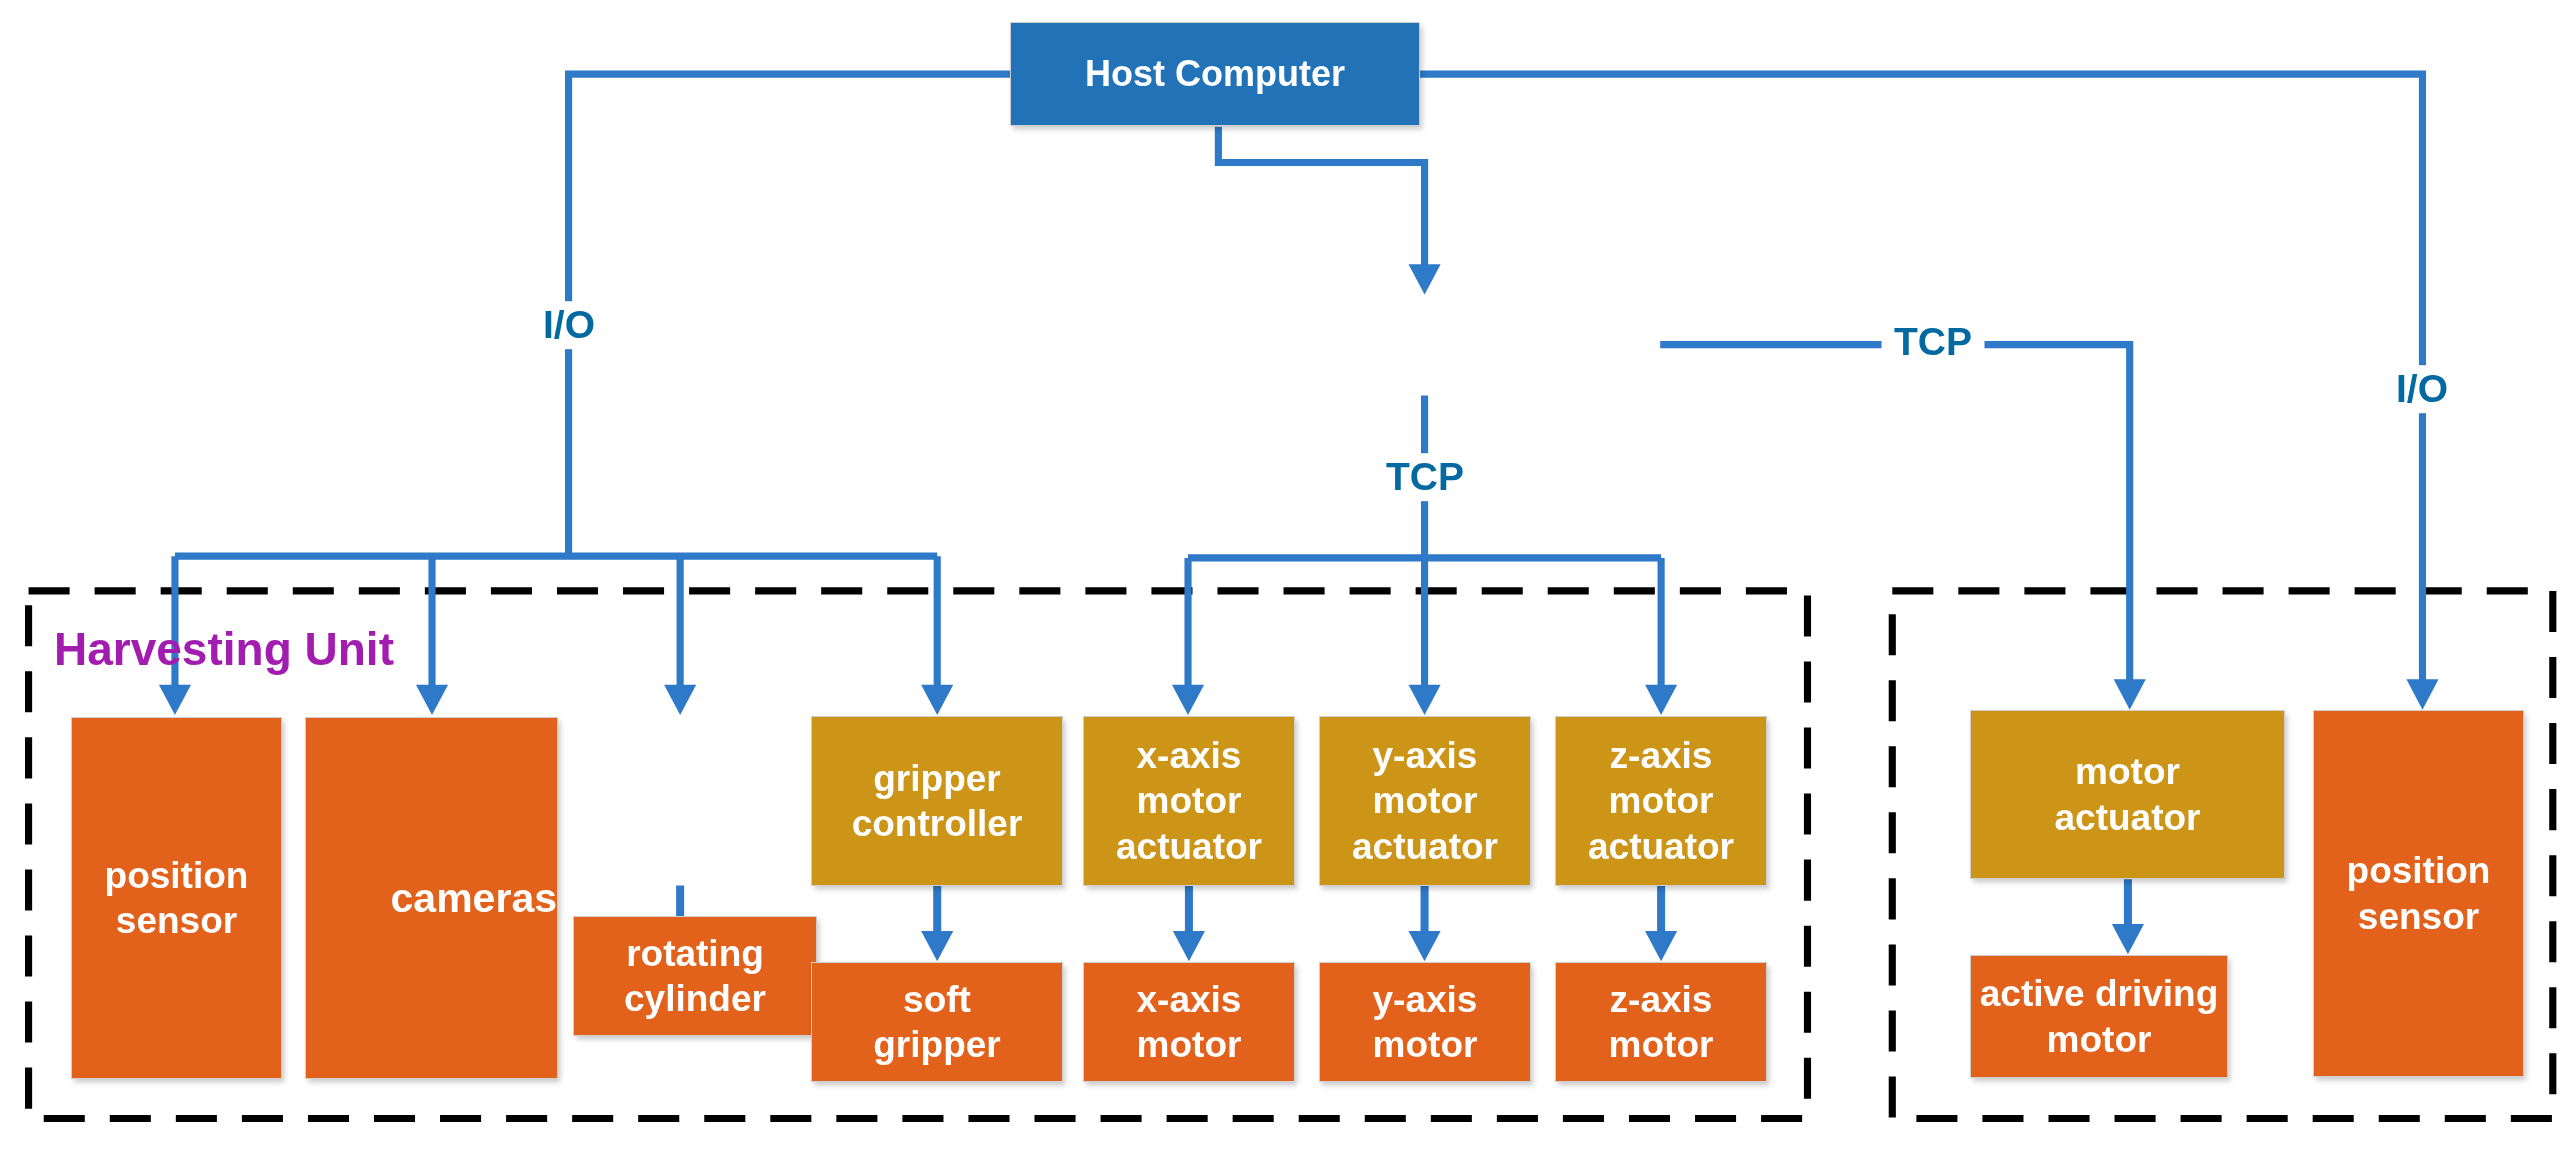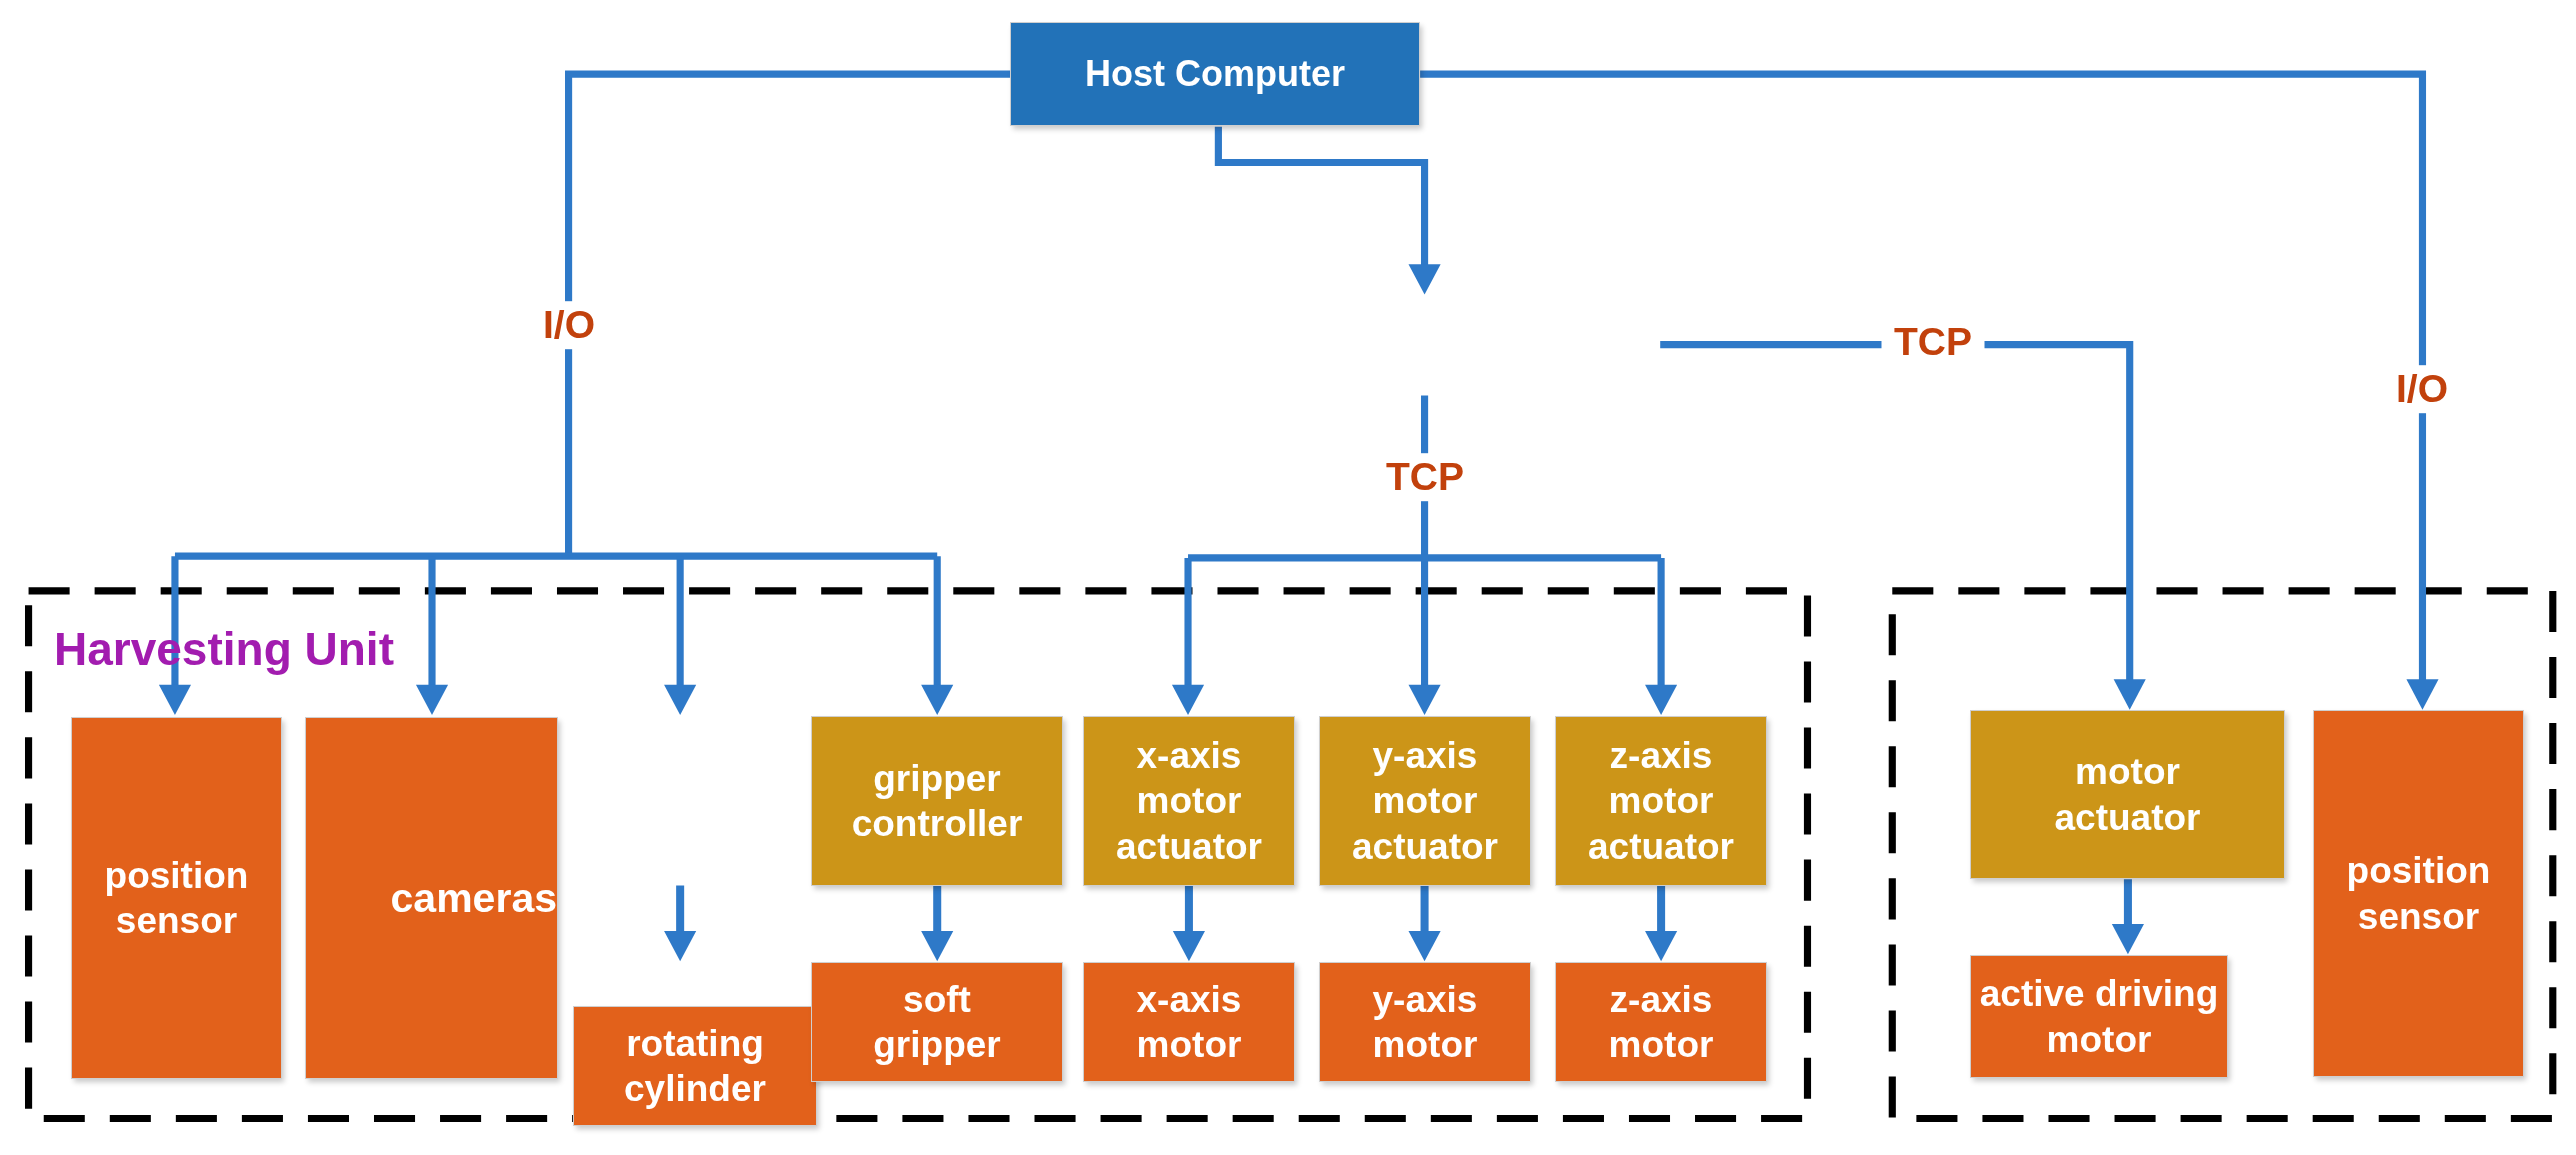--- a/index.html
+++ b/index.html
@@ -32,21 +32,21 @@
   .group-title{
     position:absolute;
     font-size:46px;font-weight:bold;color:#a21caf;
     white-space:nowrap;
     margin-top:10px;
   }
   .edge-label{
     position:absolute;
     transform:translate(-50%,-50%);
     font-size:39px;font-weight:bold;
-    color:#c2410c;
+    color:#0369a1;
     background:#ffffff;
     padding:1.8px 12.5px;
     white-space:nowrap;
   }
   .conn{stroke:#2e79c8;fill:none;stroke-width:8;}
   .conn-thick{stroke:#2e79c8;fill:none;stroke-width:9;}
   .head{fill:#2e79c8;stroke:none;}
   .group-rect{fill:none;stroke:#000000;stroke-width:8;stroke-dasharray:46 28;}
 </style>
 </head>
@@ -147,21 +147,21 @@
 motor
 actuator</span>
   </div>
 
   <div class="node gold body-txt" style="left:1555px;top:716px;width:212px;height:170px">
     <span>z-axis
 motor
 actuator</span>
   </div>
 
-  <div class="node orange body-txt" style="left:573px;top:1006px;width:244px;height:120px">
+  <div class="node orange body-txt" style="left:573px;top:916px;width:244px;height:120px">
     <span>rotating
 cylinder</span>
   </div>
 
   <div class="node orange body-txt" style="left:811px;top:962px;width:252px;height:120px">
     <span>soft
 gripper</span>
   </div>
 
   <div class="node orange body-txt" style="left:1083px;top:962px;width:212px;height:120px">

